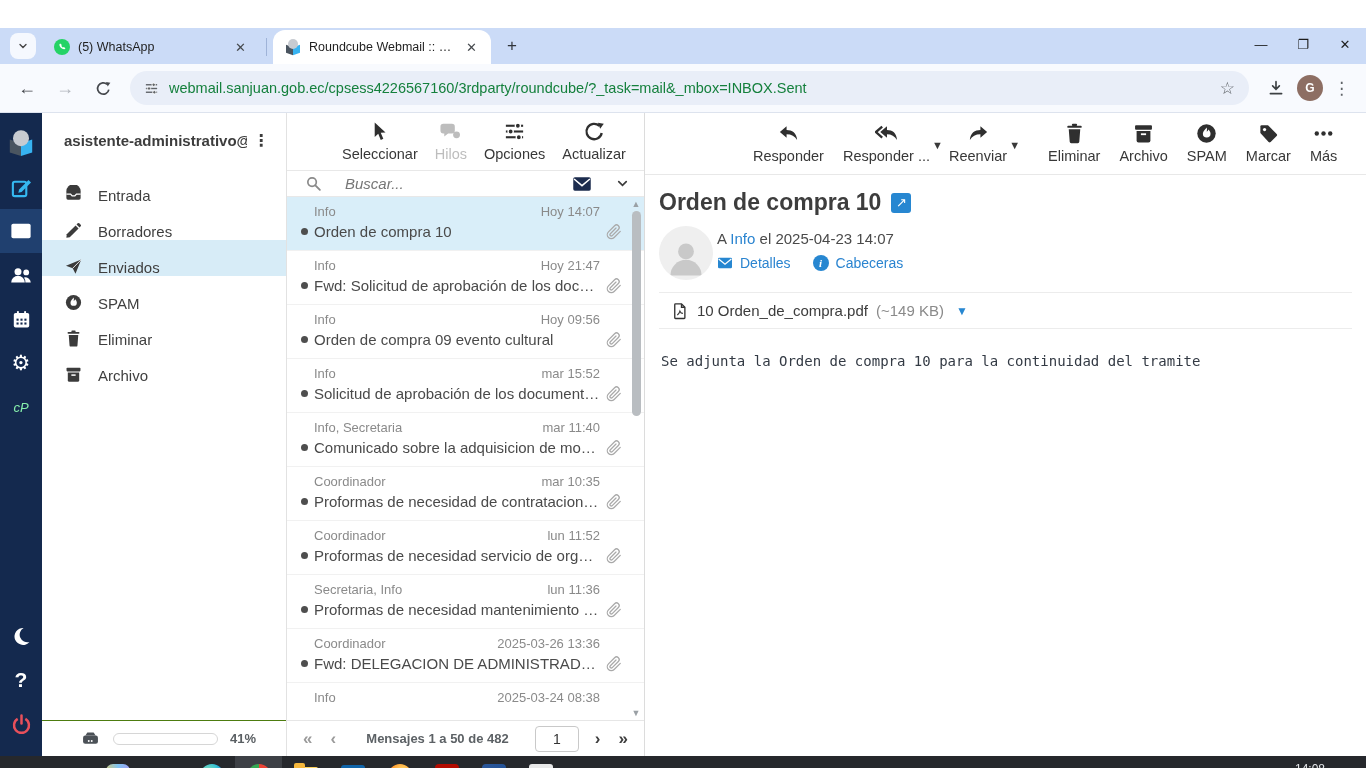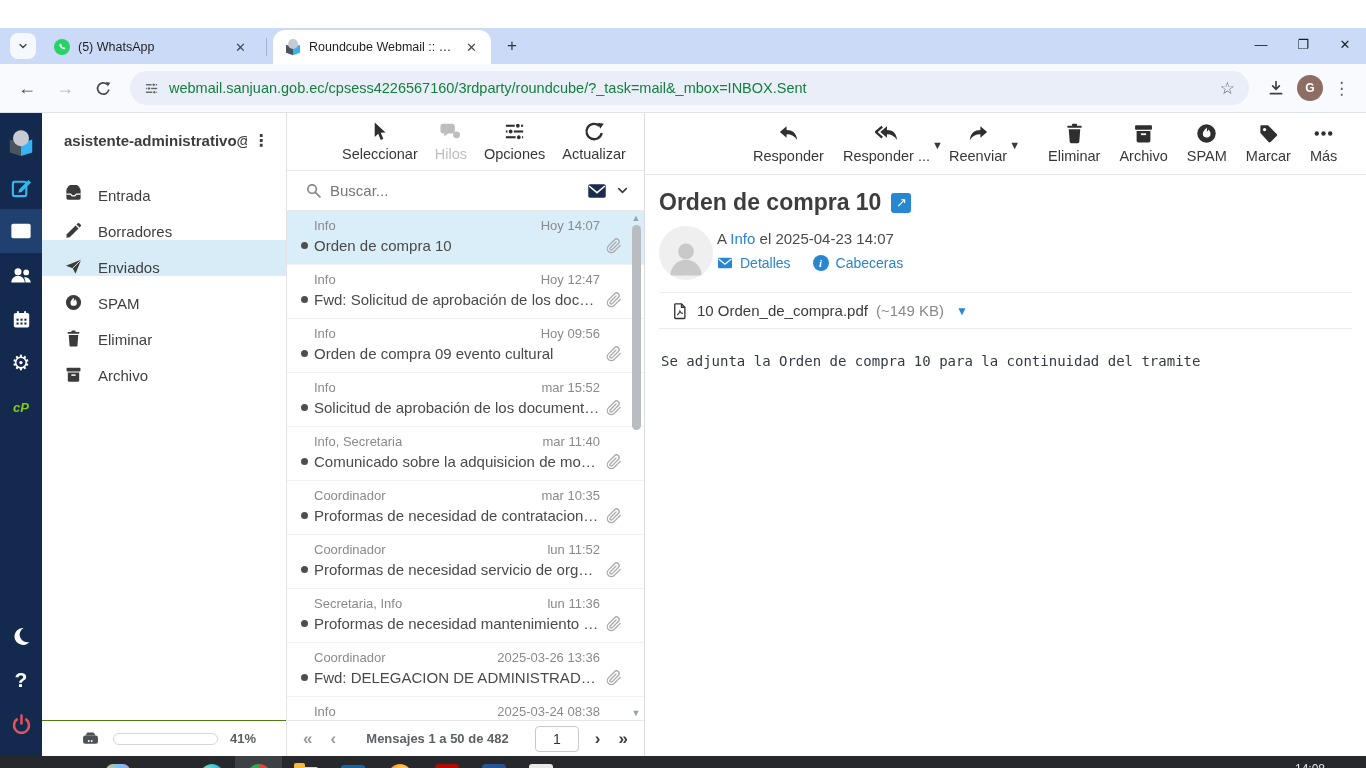--- a/index.html
+++ b/index.html
@@ -41,21 +41,21 @@
   .kebab { font-size:17px; color:#5f6368; padding:0 6px; }
 
   
   .page { flex:1; display:flex; min-height:0; background:#fff; }
 
   .rail { width:42px; background:#14294e; display:flex; flex-direction:column; align-items:center; padding:8px 0 10px; flex:0 0 auto; }
   .rail .ritem { width:42px; height:44px; display:flex; align-items:center; justify-content:center; color:#fff; }
   .rail .ritem.sel { background:#20406f; }
   .rail .spacer { flex:1; }
   .rail svg { display:block; }
-  .cp-txt { color:#84cc16; font-weight:700; font-style:italic; font-size:13px; }
+  .cp-txt { color:#86efac; font-weight:400; font-style:italic; font-size:13px; }
   .gear-glyph { font-size:21px; color:#fff; }
 
   .folders { width:245px; border-right:1px solid #e2e2e2; display:flex; flex-direction:column; flex:0 0 auto; }
   .acct { height:55px; display:flex; align-items:center; padding:0 10px 0 22px; flex:0 0 auto; }
   .acct .name { flex:1; font-size:15px; font-weight:700; color:#3d3d3d; white-space:nowrap; overflow:hidden; }
   .acct .dots { color:#3d3d3d; font-size:16px; font-weight:700; padding:0 6px; letter-spacing:1px; }
   .folderlist { flex:1; }
   .folder { height:36px; display:flex; align-items:flex-end; gap:15px; padding:0 10px 0 22px; font-size:15px; color:#3f3f3f; }
   .folder.selected { background:#d7ecf7; }
   .folder svg { color:#3b3b3b; }
@@ -63,22 +63,22 @@
   .qbar { width:105px; height:12px; border:1px solid #d6d6d6; border-radius:7px; overflow:hidden; background:#fff; }
   .qfill { height:100%; background:#62b6e8; border-radius:7px 0 0 7px; }
   .qpct { font-size:13px; font-weight:700; color:#5a5f63; }
 
   .listpane { width:358px; border-right:1px solid #dcdcdc; display:flex; flex-direction:column; flex:0 0 auto; }
   .ltoolbar { height:57px; display:flex; align-items:flex-start; gap:17px; padding:7px 0 0 55px; flex:0 0 auto; }
   .tbtn { display:flex; flex-direction:column; align-items:center; gap:3px; color:#383838; font-size:14.5px; }
   .tbtn svg { color:#2f2f2f; }
   .tbtn.disabled, .tbtn.disabled svg { color:#bdbdbd; }
   .mtoolbar .tbtn { position:relative; }
-  .searchrow { height:41px; border-top:1px solid #e8e8e8; border-bottom:1px solid #e8e8e8; display:flex; align-items:center;
-    gap:8px; padding:0 14px 0 18px; flex:0 0 auto; }
+  .searchrow { height:27px; border-top:1px solid #e8e8e8; border-bottom:1px solid #e8e8e8; display:flex; align-items:center;
+    gap:23px; padding:0 14px 0 18px; flex:0 0 auto;font-style:italic; }
   .searchrow .ph { flex:1; font-size:15px; color:#767676; }
   .msglist { flex:1; overflow:hidden; position:relative; }
   .mrow { height:54px; border-bottom:1px solid #f1f1f1; position:relative; padding:7px 44px 0 27px; }
   .mrow.selected { background:#d9eef9; }
   .mrow .l1 { display:flex; font-size:13px; color:#8a8a8a; }
   .mrow .l1 .from { flex:1; white-space:nowrap; overflow:hidden; }
   .mrow .l2 { display:flex; align-items:center; margin-top:4px; font-size:15px; color:#4a4a4a; }
   .mrow .dot { position:absolute; left:14px; top:31px; width:7px; height:7px; border-radius:50%; background:#4e4e4e; }
   .mrow .subj { white-space:nowrap; overflow:hidden; text-overflow:ellipsis; }
   .mrow .clip { position:absolute; right:22px; top:27px; color:#a9a9a9; }
@@ -558,21 +558,21 @@
       <span class="dot"></span>
       <span class="subj">Orden de compra 10</span>
       <span class="clip"><svg width="16" height="16">
                     <use href="#i-paperclip"></use>
                   </svg></span>
     </div>
   </div>
             <div class="mrow">
     <div class="l1">
       <span class="from">Info</span>
-      <span class="date">Hoy 12:47</span>
+      <span class="date">Hoy 21:47</span>
     </div>
     <div class="l2">
       <span class="dot"></span>
       <span class="subj">Fwd: Solicitud de aprobación de los docum...</span>
       <span class="clip"><svg width="16" height="16">
                     <use href="#i-paperclip"></use>
                   </svg></span>
     </div>
   </div>
             <div class="mrow">

